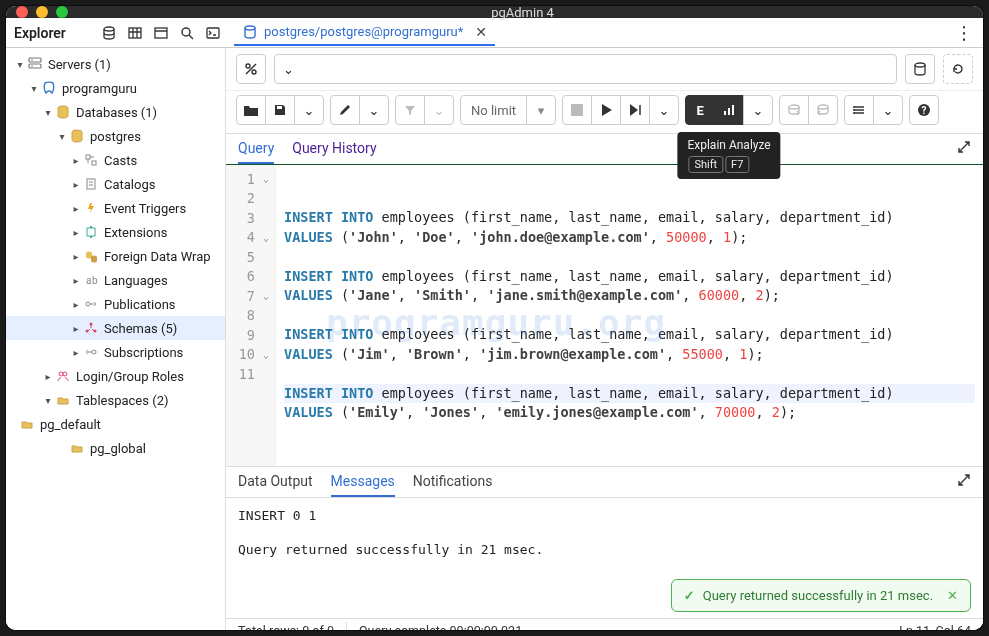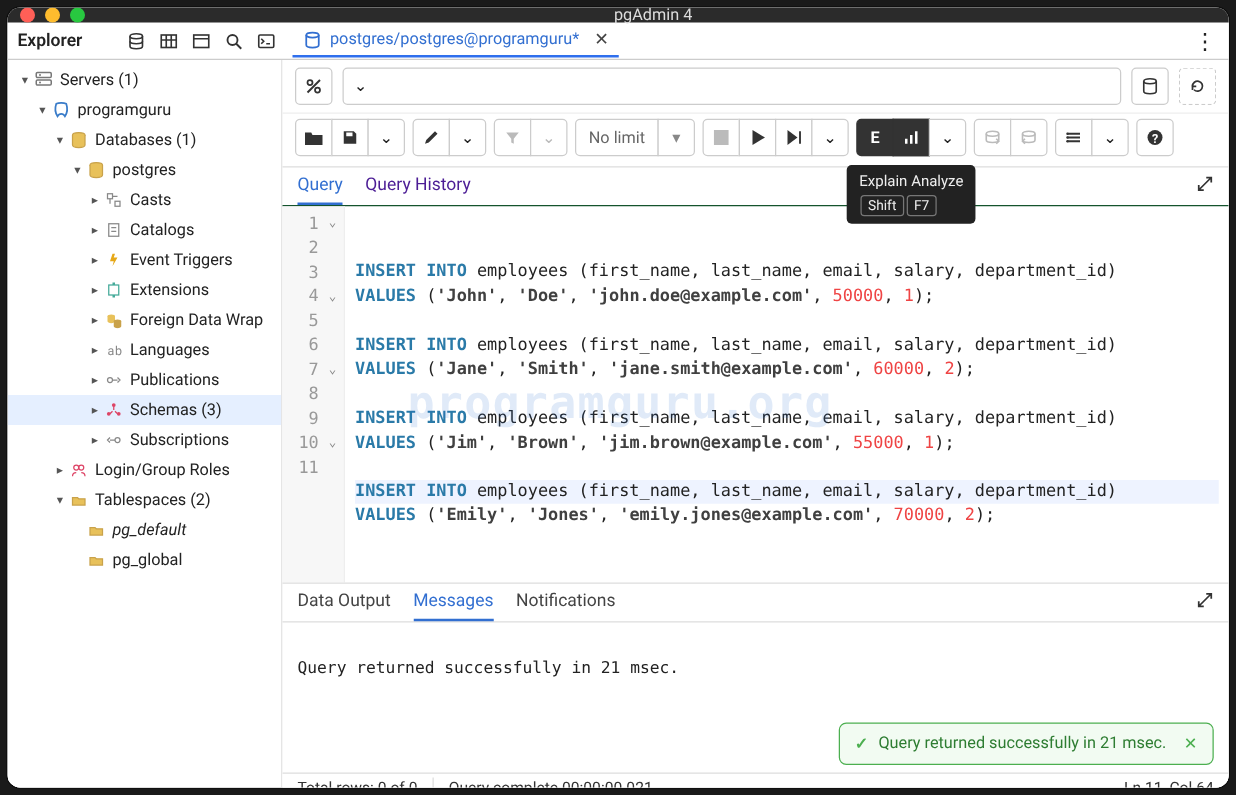--- a/index.html
+++ b/index.html
@@ -318,21 +318,21 @@
           <div class="tree-row selected" style="padding-left: 64px;">
             <span class="chev">▸</span>
             <span class="icon">
               <svg width="14" height="14" viewBox="0 0 14 14">
                 <circle cx="7" cy="3" r="1.5" fill="#d46"></circle>
                 <circle cx="3" cy="10" r="1.5" fill="#d46"></circle>
                 <circle cx="11" cy="10" r="1.5" fill="#d46"></circle>
                 <path d="M7 4v3M6 8l-2 2M8 8l2 2" stroke="#d46"></path>
               </svg>
             </span>
-            <span class="label">Schemas (3)</span>
+            <span class="label">Schemas (5)</span>
           </div>
           <div class="tree-row" style="padding-left: 64px;">
             <span class="chev">▸</span>
             <span class="icon">
               <svg width="14" height="14" viewBox="0 0 14 14">
                 <circle cx="10" cy="7" r="2" fill="none" stroke="#888"></circle>
                 <path d="M8 7H4M4 5L2 7l2 2" fill="none" stroke="#888"></path>
               </svg>
             </span>
             <span class="label">Subscriptions</span>
@@ -350,21 +350,21 @@
           </div>
           <div class="tree-row" style="padding-left: 36px;">
             <span class="chev">▾</span>
             <span class="icon">
               <svg width="14" height="14" viewBox="0 0 14 14">
                 <path d="M2 5h4l1 1h5v5H2z" fill="#e8c15a" stroke="#c9a24a"></path>
               </svg>
             </span>
             <span class="label">Tablespaces (2)</span>
           </div>
-          <div class="tree-row" style="padding-left: 50px; font-style: italic;">
+          <div class="tree-row" style="">
             <span class="chev"></span>
             <span class="icon">
               <svg width="14" height="14" viewBox="0 0 14 14">
                 <path d="M2 5h4l1 1h5v5H2z" fill="#e8c15a" stroke="#c9a24a"></path>
               </svg>
             </span>
             <span class="label">pg_default</span>
           </div>
           <div class="tree-row" style="padding-left: 50px; align-items: center;">
             <span class="chev"></span>
@@ -582,20 +582,21 @@
           <div class="otab active">Messages</div>
           <div class="otab">Notifications</div>
           <span class="expand-icon">
             <svg width="14" height="14" viewBox="0 0 14 14">
                 <path d="M2 12L12 2M8 2h4v4M6 12H2V8" stroke="#333" stroke-width="1.4" fill="none"></path>
               </svg>
           </span>
         </div>
 
         <div class="out-body">
+          <div>INSERT 0 1</div>
           <div style="height:19px"></div>
           <div>Query returned successfully in 21 msec.</div>
         </div>
 
         <div class="toast">
           <span class="check">✓</span>
           <span>Query returned successfully in 21 msec.</span>
           <span class="close">✕</span>
         </div>
 

